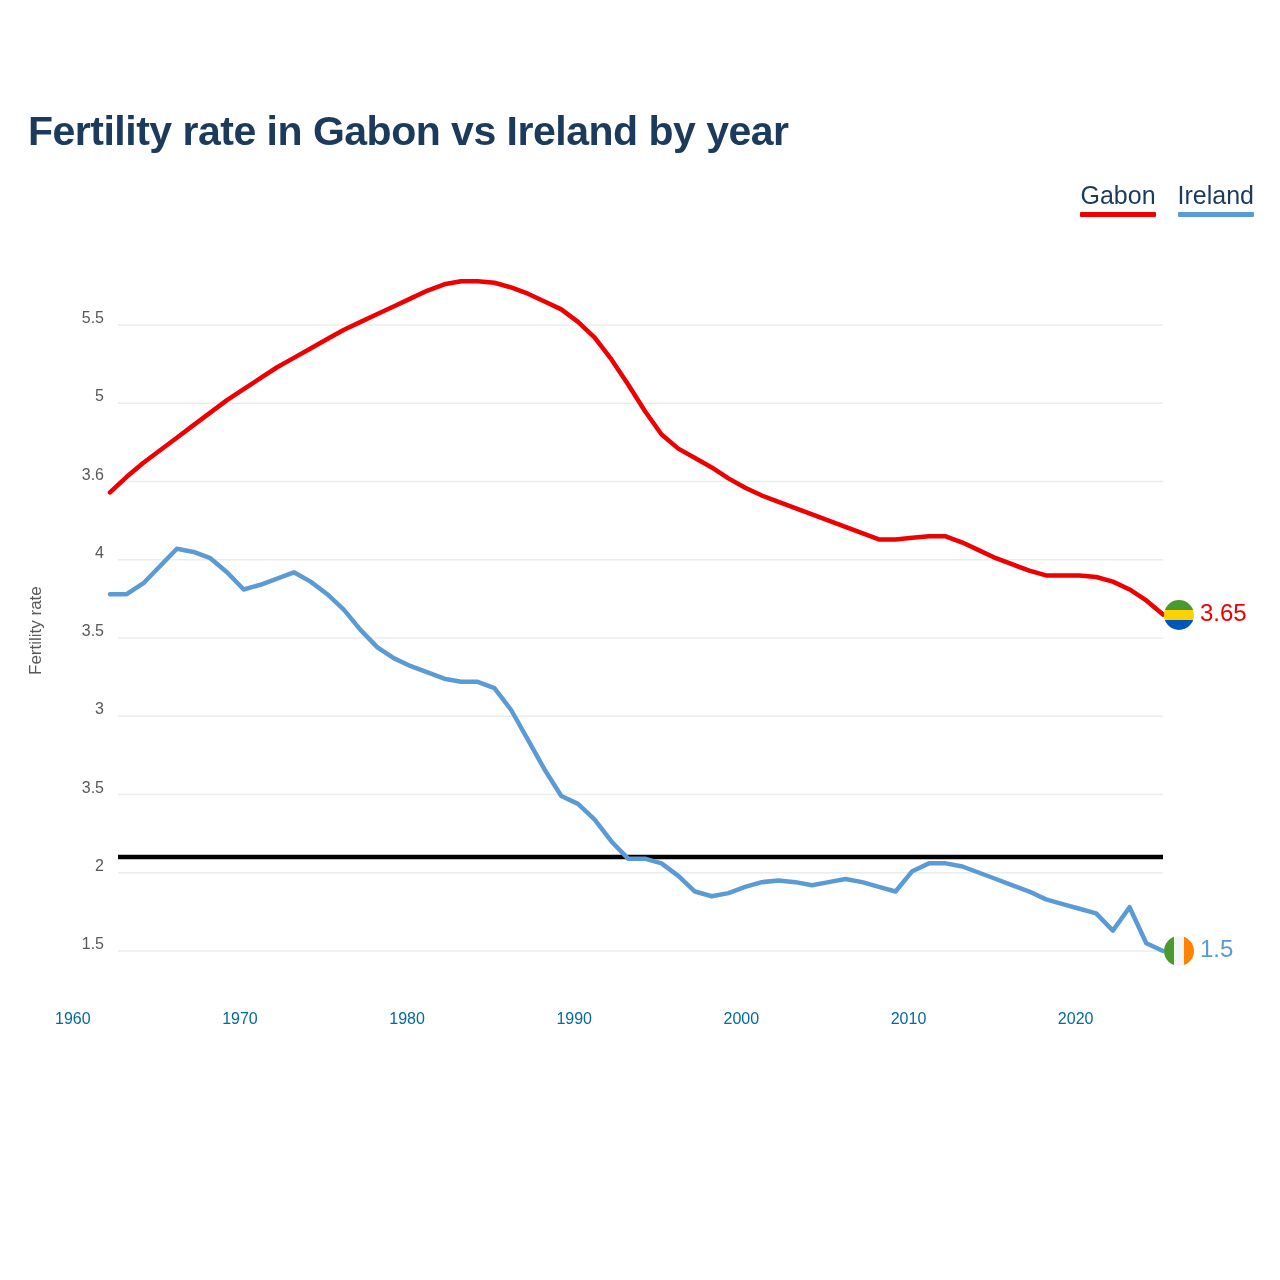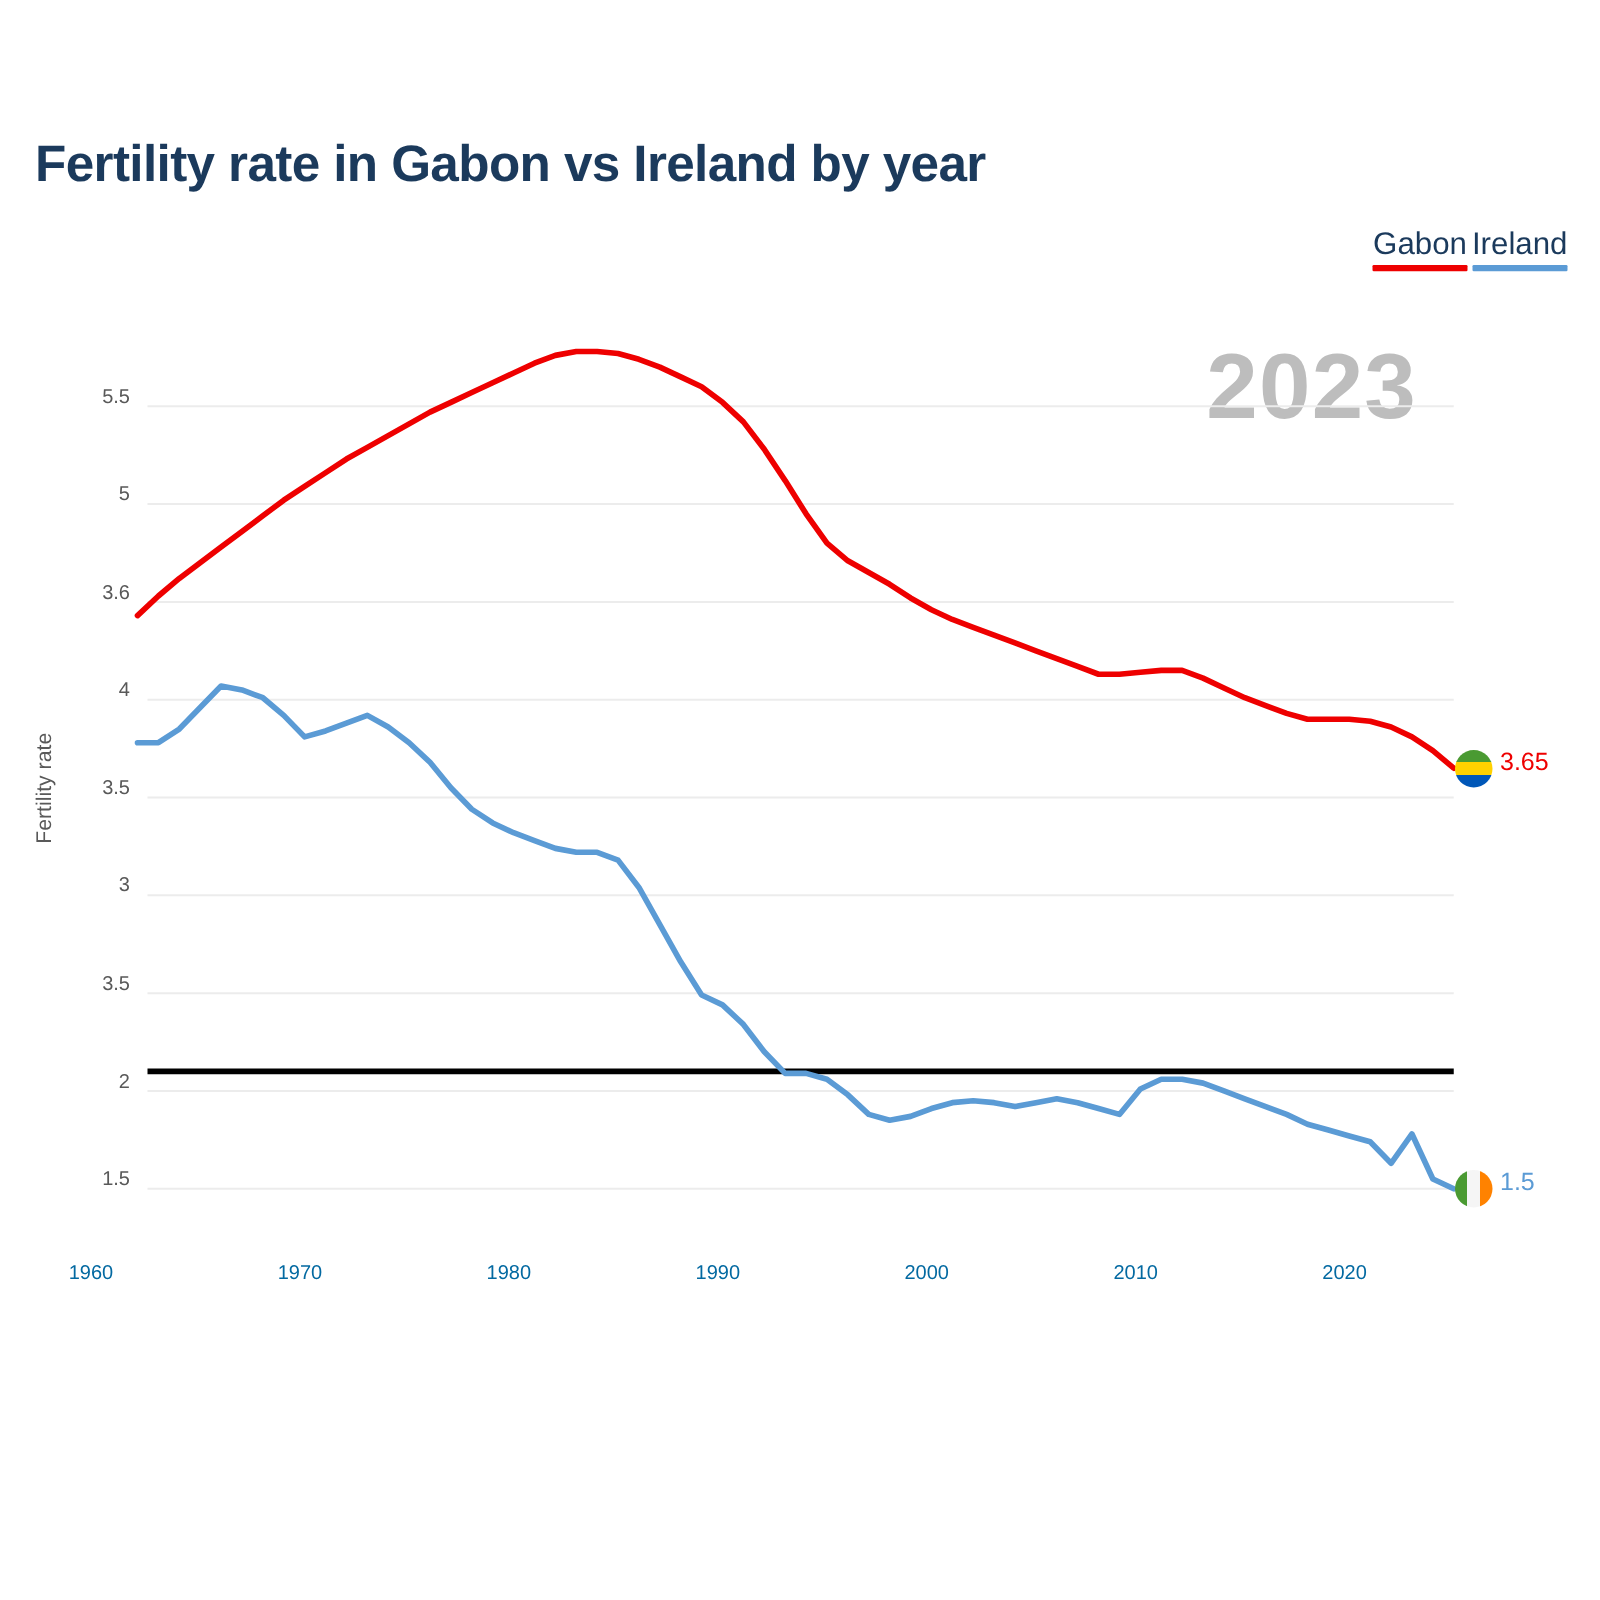--- a/index.html
+++ b/index.html
@@ -32,21 +32,21 @@
     color: #1b3a5c;
     white-space: nowrap;
   }
 
   
   .legend {
     position: absolute;
     right: 26px;
     top: 182px;
     display: flex;
-    gap: 4px;
+    gap: 22px;
     align-items: flex-start;
   }
   .legend-item {
     display: flex;
     flex-direction: column;
     align-items: center;
   }
   .legend-label {
     font-size: 25px;
     color: #1b3a5c;
@@ -106,21 +106,21 @@
     position: absolute;
     font-size: 16px;
     color: #0369a1;
     text-align: left;
     width: 110px;
   }
 
   
   .end-label {
     position: absolute;
-    font-size: 20px;
+    font-size: 24px;
     white-space: nowrap;
   }
   .end-label.gabon { color: #ee0000; }
   .end-label.ireland { color: #5b9bd5; }
 
   .flag-dot {
     position: absolute;
     width: 30px;
     height: 30px;
     border-radius: 50%;
@@ -161,21 +161,20 @@
     <div class="legend-item">
       <span class="legend-label">Gabon</span>
       <span class="legend-rule gabon"></span>
     </div>
     <div class="legend-item">
       <span class="legend-label">Ireland</span>
       <span class="legend-rule ireland"></span>
     </div>
   </div>
 
-  <div class="year-watermark">2023</div>
 
   <div class="plot-wrap">
     <svg class="plot" width="1280" height="1280" viewBox="0 0 1280 1280">
       <g id="gridlines">
           <line x1="118" x2="1163" y1="951" y2="951" stroke="#ececec" stroke-width="1.6"></line>
           <line x1="118" x2="1163" y1="872.75" y2="872.75" stroke="#ececec" stroke-width="1.6"></line>
           <line x1="118" x2="1163" y1="794.5" y2="794.5" stroke="#ececec" stroke-width="1.6"></line>
           <line x1="118" x2="1163" y1="716.25" y2="716.25" stroke="#ececec" stroke-width="1.6"></line>
           <line x1="118" x2="1163" y1="638" y2="638" stroke="#ececec" stroke-width="1.6"></line>
           <line x1="118" x2="1163" y1="559.75" y2="559.75" stroke="#ececec" stroke-width="1.6"></line>

